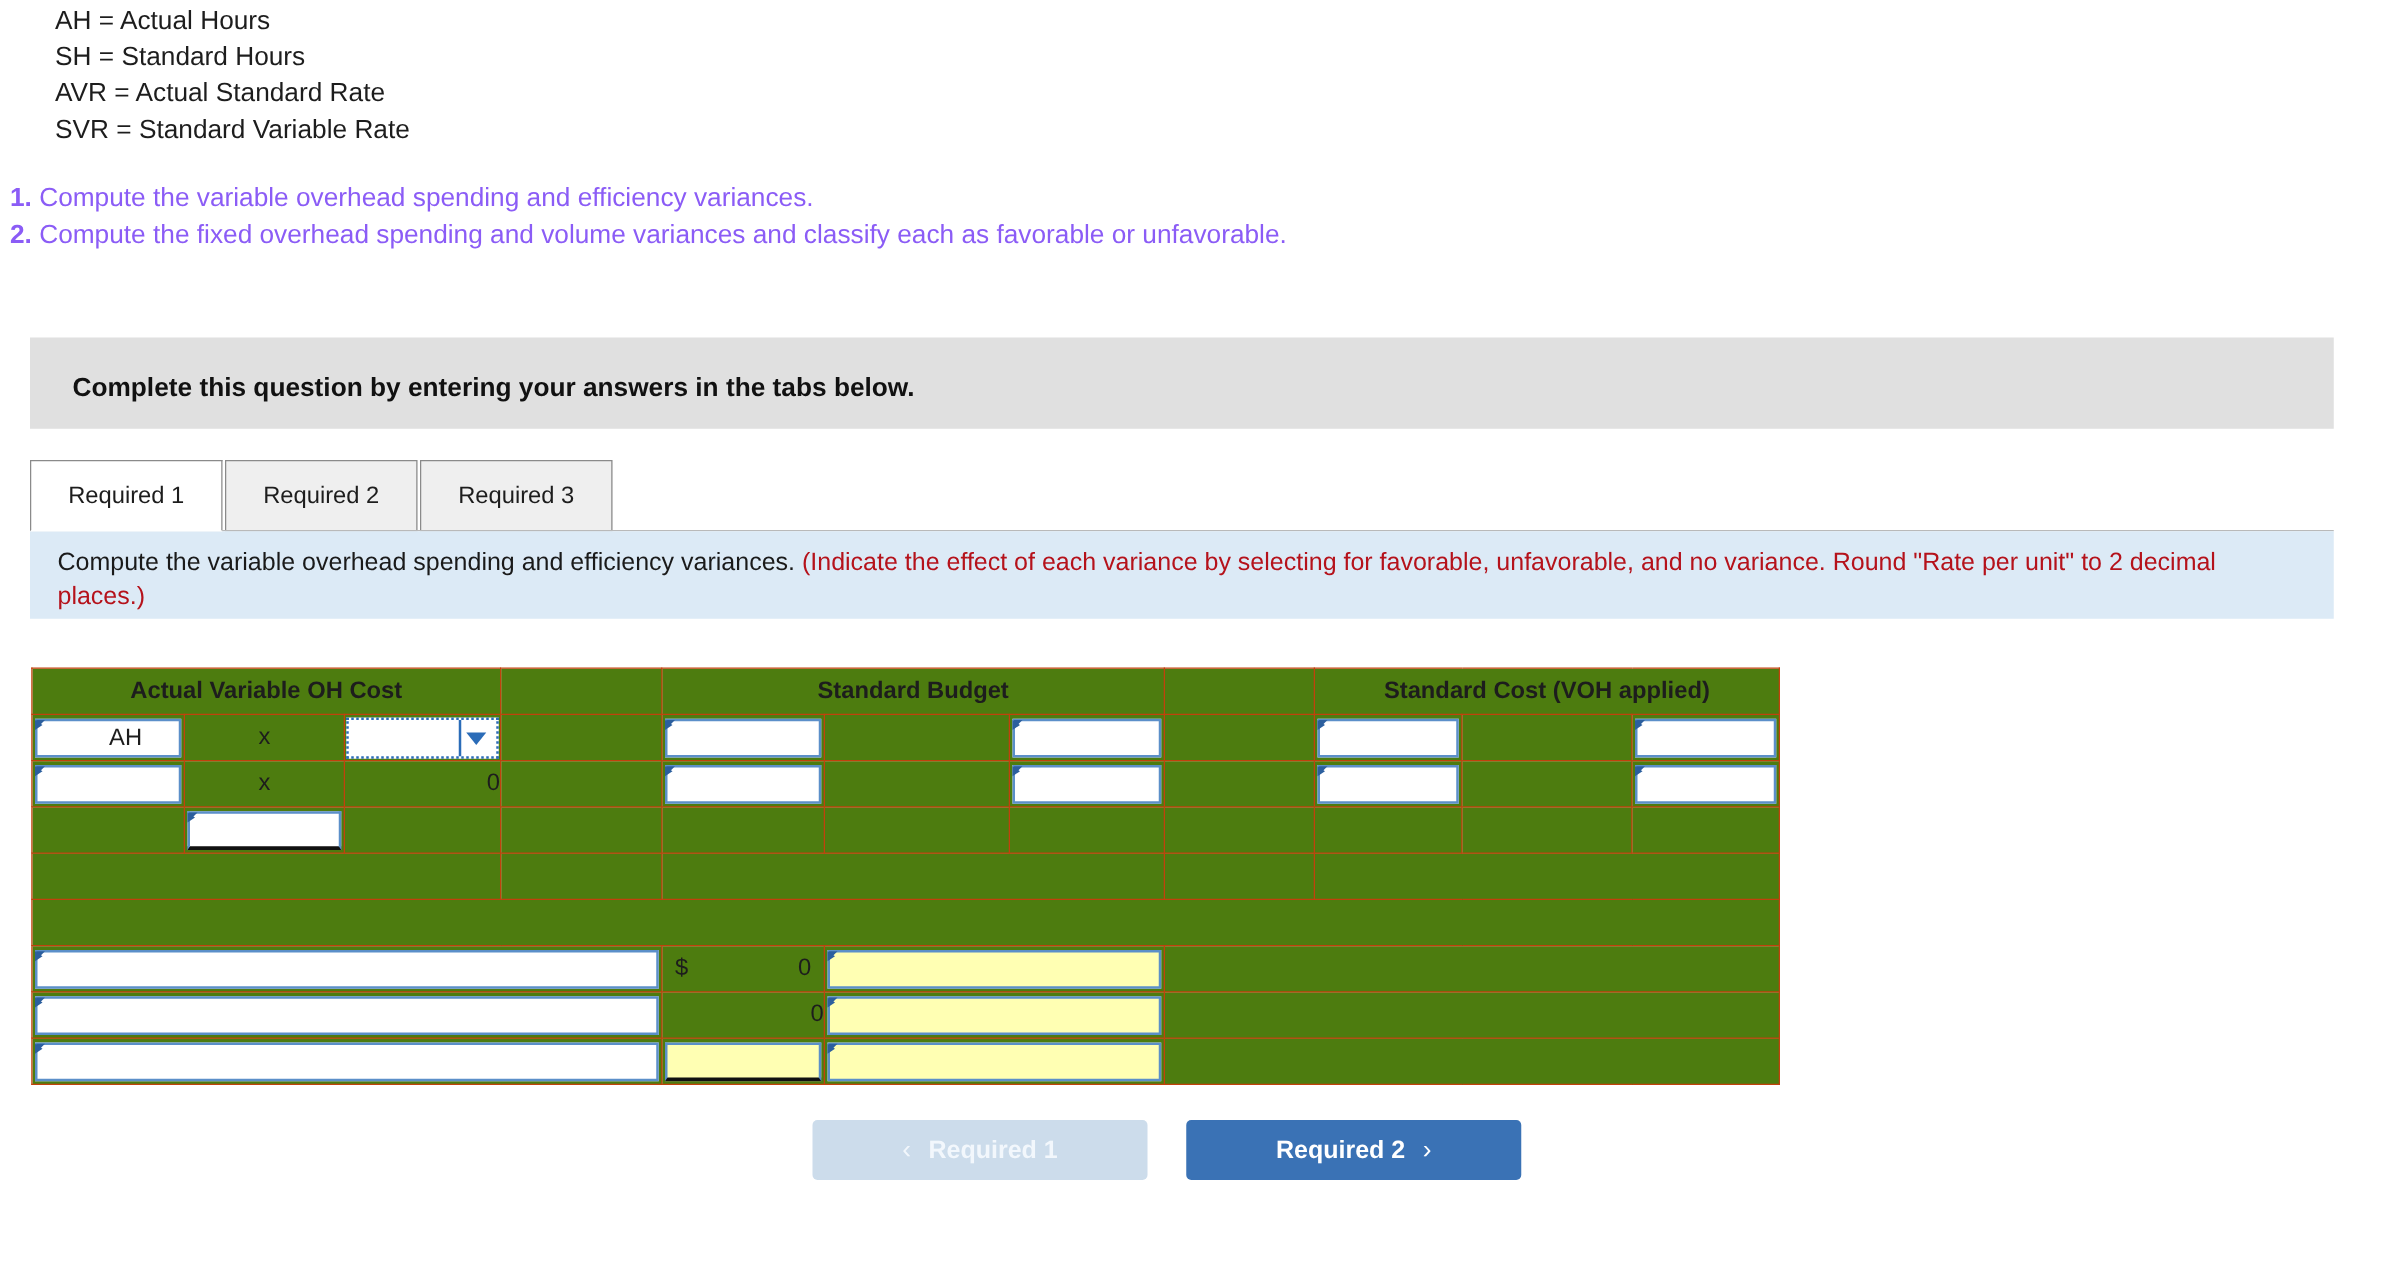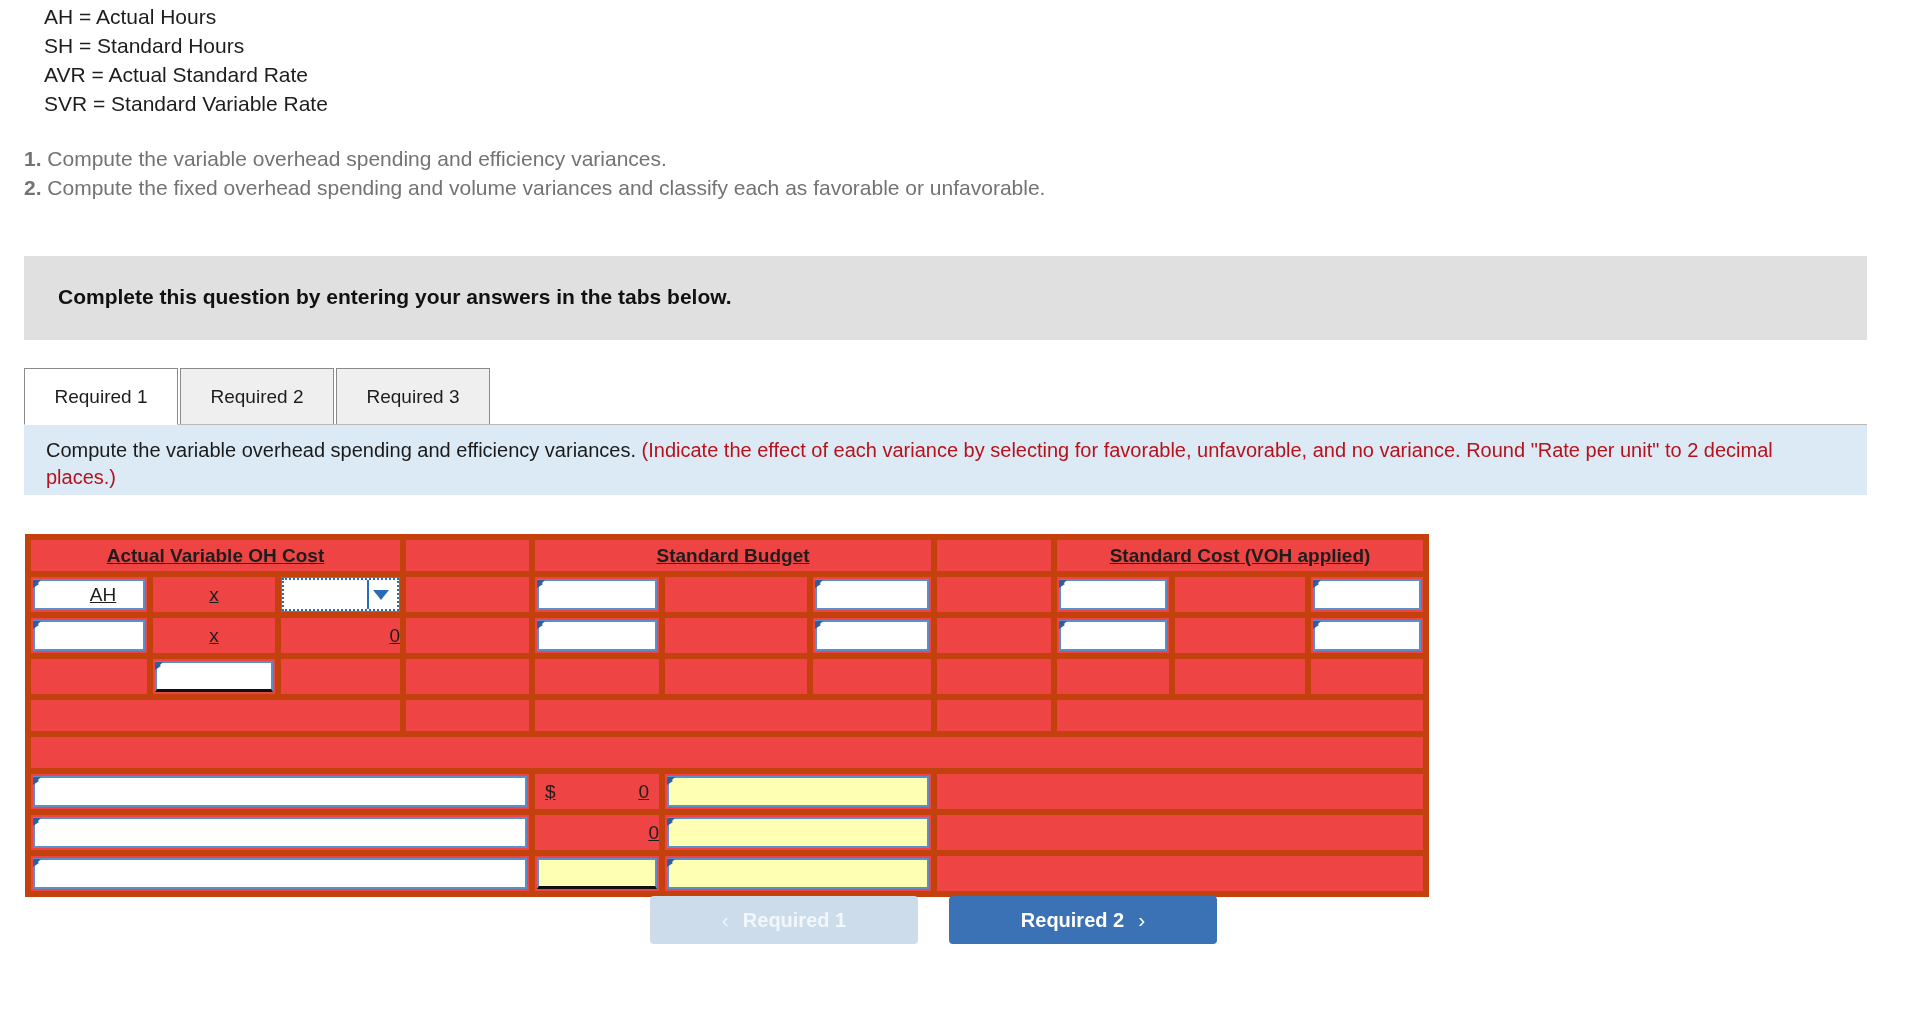--- a/index.html
+++ b/index.html
@@ -9,27 +9,27 @@
     color:#1a1a1a;-webkit-font-smoothing:antialiased;
     overflow:hidden;position:relative;
   }
   .page{position:relative;width:1911px;height:1023px;}
 
   
   .defs{position:absolute;left:24px;top:2px;font-size:21px;line-height:29px;color:#1d1d1d;}
   .defs div{white-space:nowrap;margin-left:20px;}
 
   
-  .reqs{position:absolute;left:24px;top:144px;font-size:21px;line-height:29px;color:#737373;}
+  .reqs{position:absolute;left:8px;top:144px;font-size:21px;line-height:29px;color:#8b5cf6;}
   .reqs div{white-space:nowrap;}
   .reqs b{font-weight:bold;}
 
   
   .banner{
-    position:absolute;left:24px;top:256px;width:1843px;height:84px;
+    position:absolute;left:24px;top:270px;width:1843px;height:73px;
     background:#e0e0e0;
   }
   .banner span{
     position:absolute;left:34px;top:29px;
     font-size:21px;font-weight:bold;color:#111;
   }
 
   
   .tabstrip{position:absolute;left:24px;top:368px;width:1843px;height:58px;}
   .tab{
@@ -56,23 +56,23 @@
   }
   .instr .red{color:#b5121b;}
 
   
   .sheet{
     position:absolute;left:25px;top:534px;
     border:1px solid #7a7a7a;border-collapse:collapse;
     table-layout:fixed;background:#fff;
   }
   .sheet td{
-    border:6px solid #c2410c;height:37px;padding:0;
+    border:1px solid #c2410c;height:37px;padding:0;
     font-size:19px;color:#1d1d1d;vertical-align:middle;
-    background:#ef4444;box-sizing:border-box;text-decoration:underline;
+    background:#4d7c0f;box-sizing:border-box;
   }
   .hdr{
     background:#7fb0e0;text-align:center;font-weight:bold;
     font-size:19px;color:#111;height:34px;border:1px solid #6d9dd0;
   }
   .spacer-col{border-top:none;border-bottom:none;background:#fff;}
   .yellowcell{background:#ffffb3;}
   .ctr{text-align:center;}
   .rt{text-align:right;padding-right:8px;}
 

